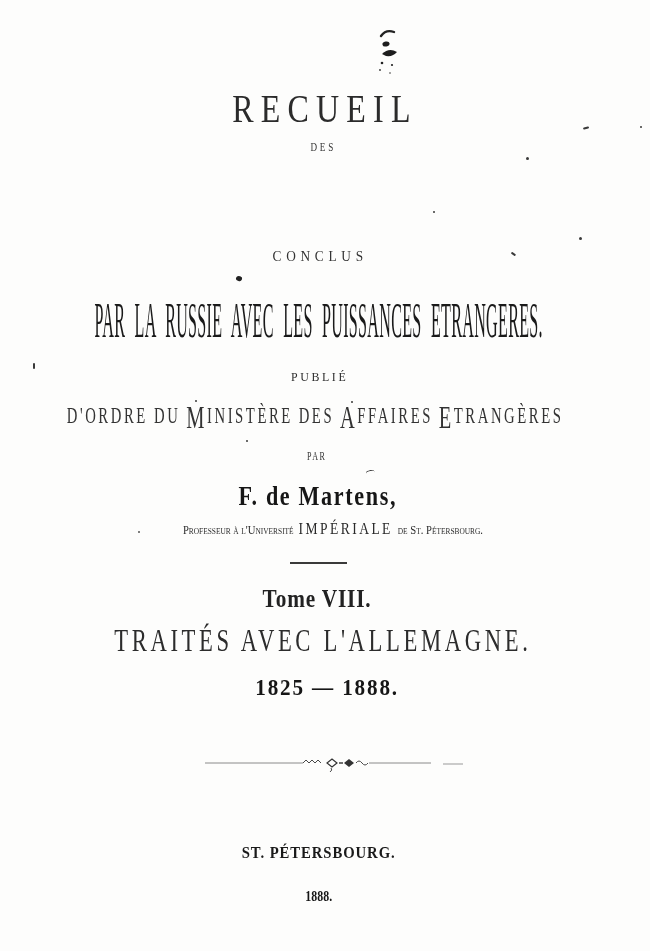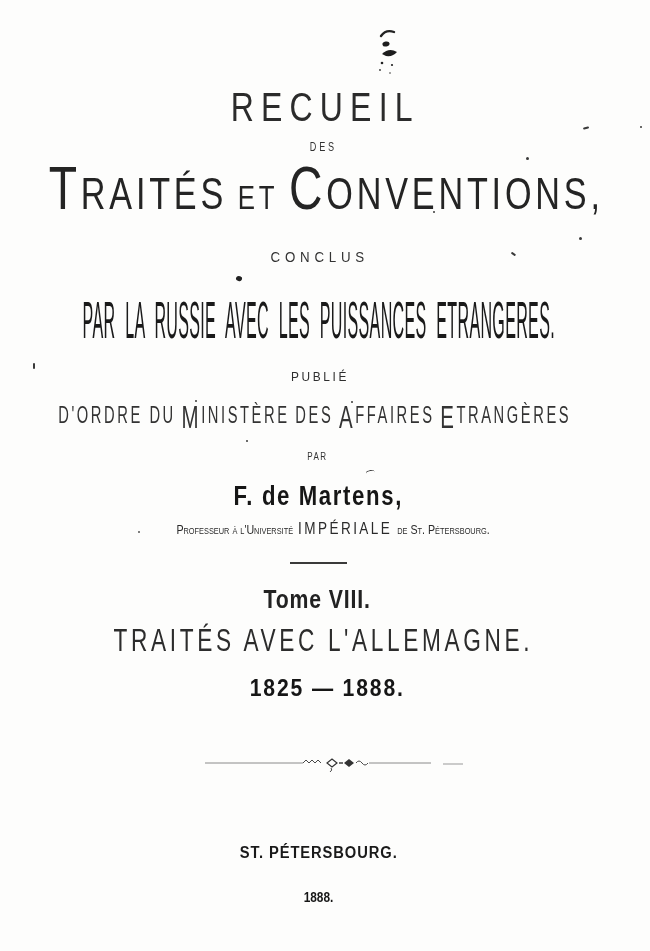--- a/index.html
+++ b/index.html
@@ -1,21 +1,21 @@
 <!DOCTYPE html>
 <html><head>
 <meta charset="utf-8">
 <style>
   html,body{margin:0;padding:0;background:#ffffff;}
   .page{
     position:relative;
     width:650px;height:951px;
     background:#fdfdfc;
     overflow:hidden;
-    font-family:Liberation Sans, sans-serif;
+    font-family:Liberation Serif, serif;
     color:#1d1d1d;
   }
   .line{
     position:absolute;left:0;width:650px;
     display:flex;justify-content:center;align-items:baseline;
     white-space:nowrap;pointer-events:none;
   }
   .scale{display:inline-block;transform-origin:50% 50%;white-space:nowrap;}
 
   
@@ -97,25 +97,20 @@
   </svg>
 
   <div class="line" id="recueil">
     <span class="scale">RECUEIL</span>
   </div>
 
   <div class="line" id="series-of">
     <span class="scale">DES</span>
   </div>
 
-  <div class="line" id="main-title">
-    <span class="scale">
-      <span class="initial">T</span><span>RAITÉS</span><span class="et">ET</span><span class="initial">C</span><span>ONVENTIONS,</span>
-    </span>
-  </div>
 
   <div class="line" id="conclus">
     <span class="scale">CONCLUS</span>
   </div>
 
   <div class="line" id="russie">
     <span class="scale">PAR LA RUSSIE AVEC LES PUISSANCES ETRANGERES.</span>
   </div>
 
   <div class="line" id="publie">

